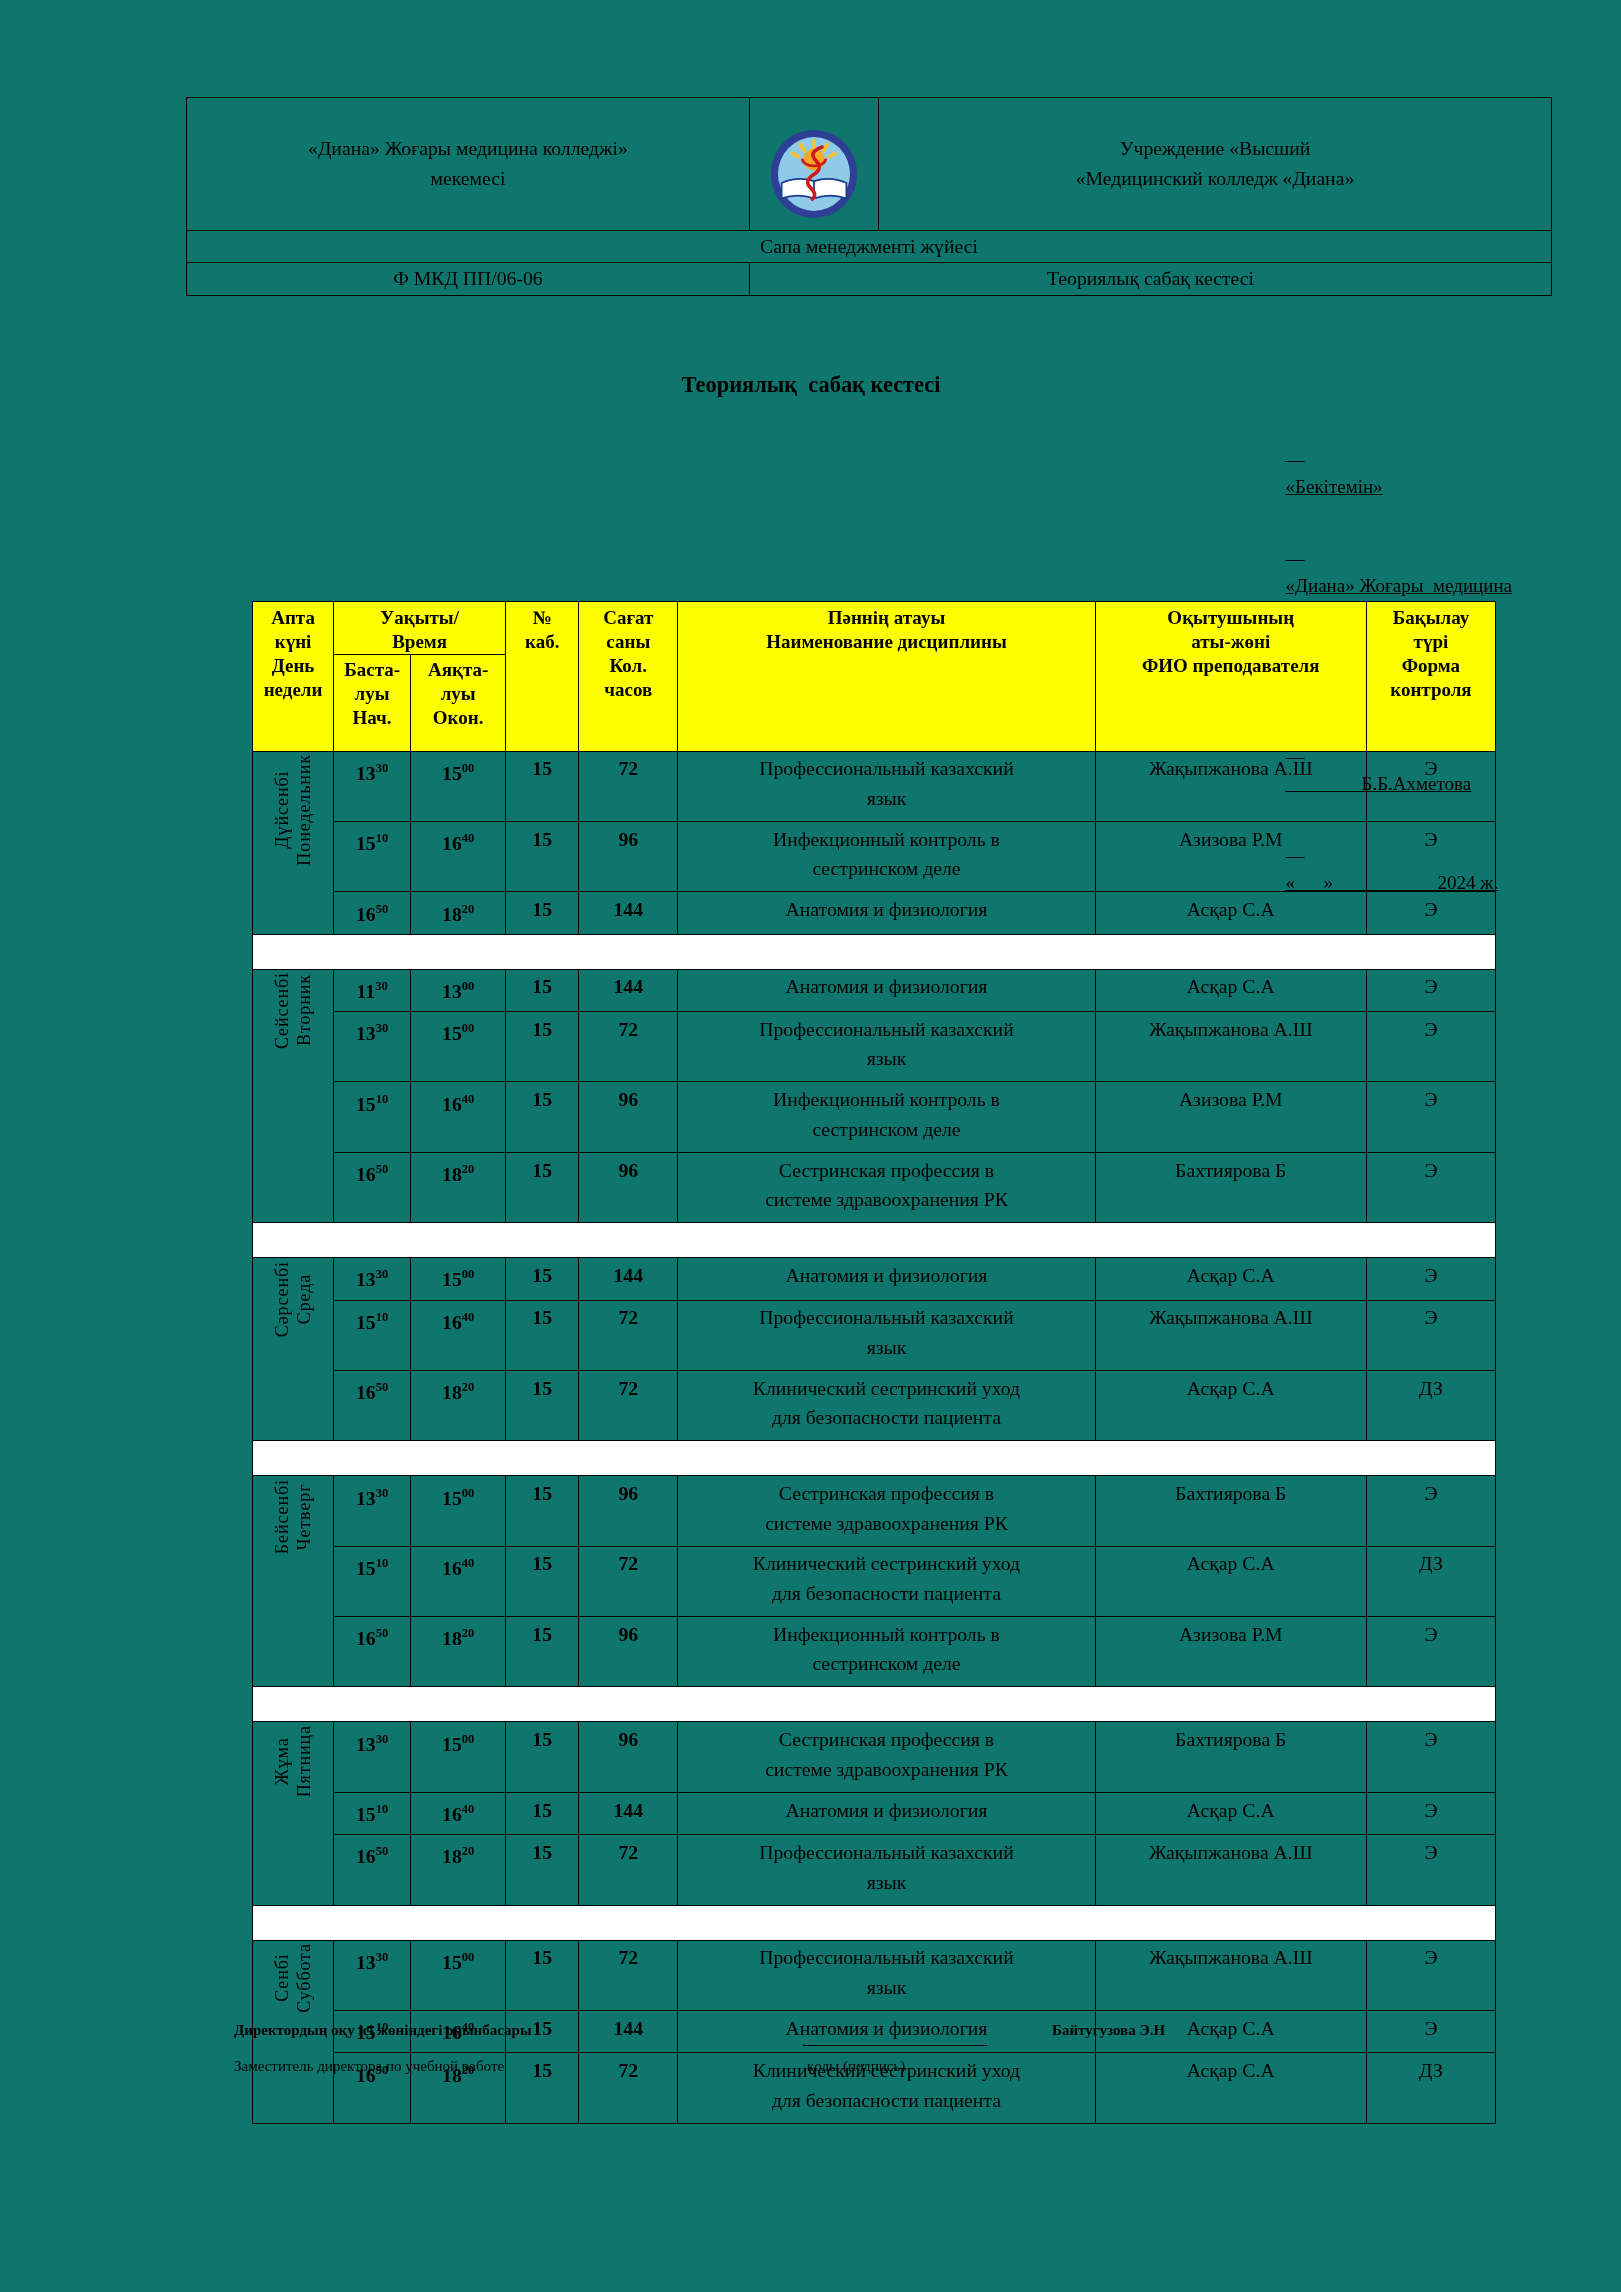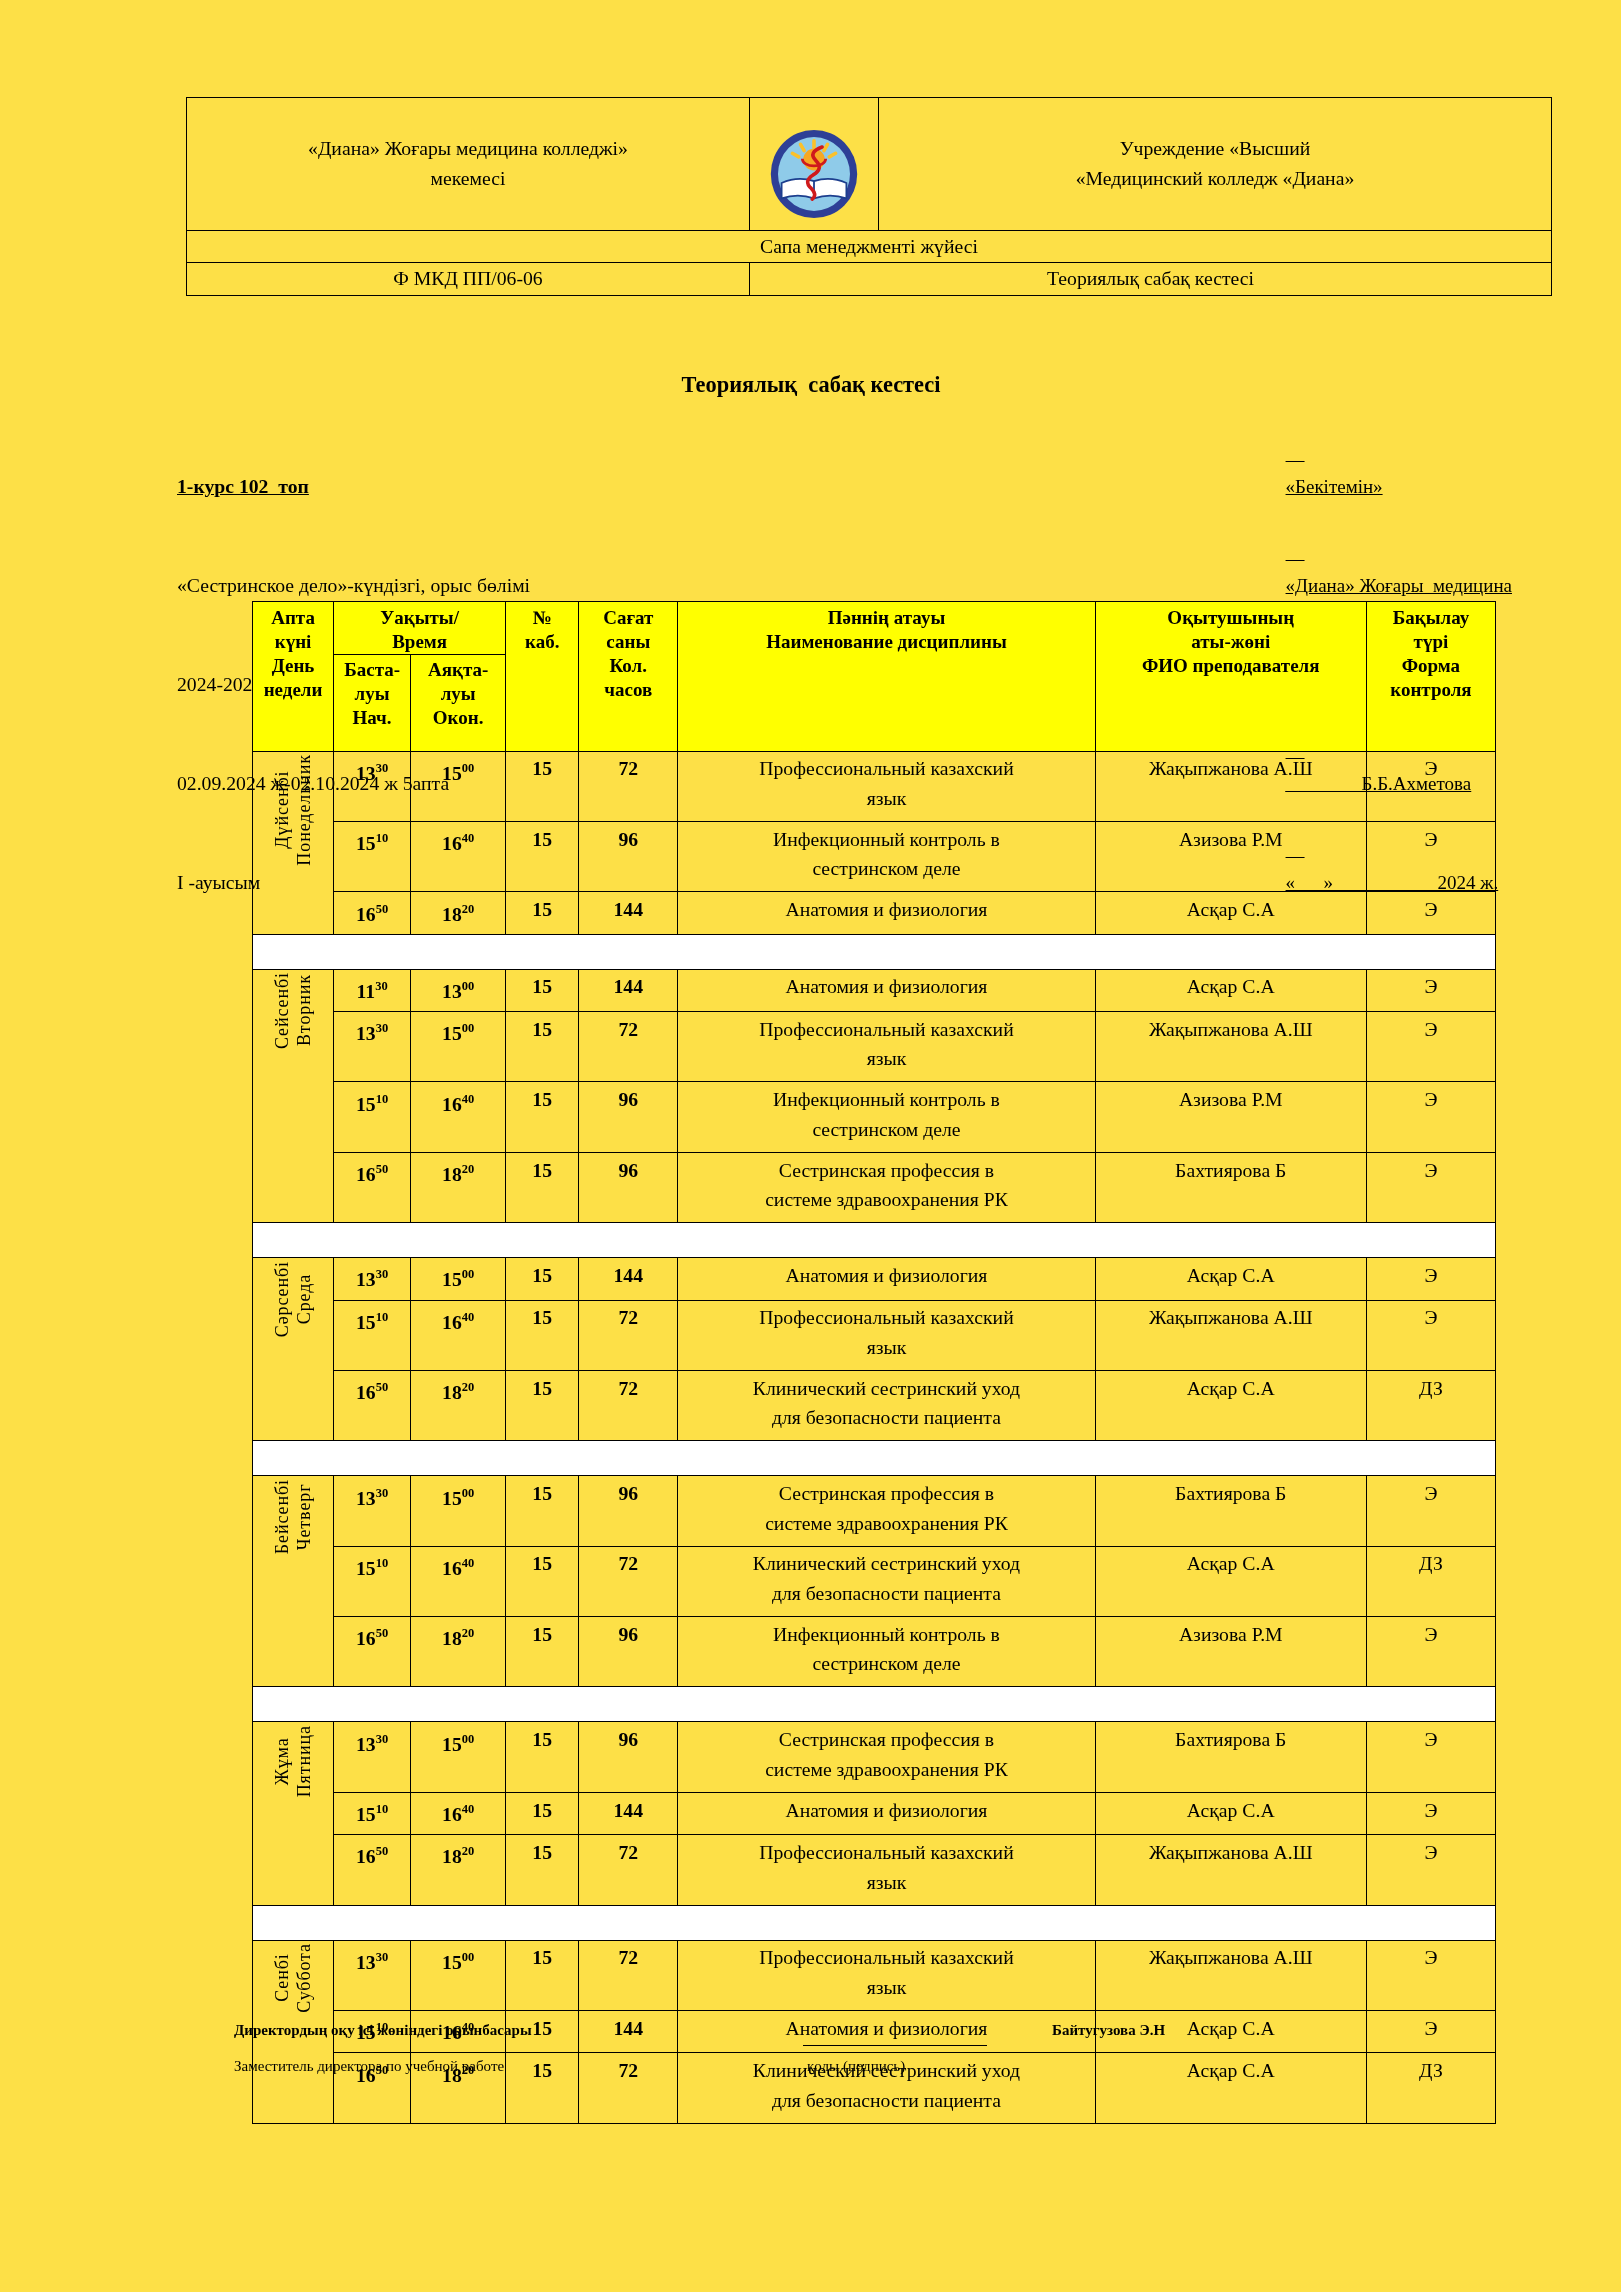--- a/index.html
+++ b/index.html
@@ -1,16 +1,16 @@
 <!DOCTYPE html>
 <html style="font-size:14.3px"><head>
 <meta charset="utf-8">
 <style>
   html,body{margin:0;padding:0;background:#ffffff;}
-  .page{position:relative;width:1622px;height:2293px;background:#fde047;color:#000;
+  .page{position:relative;width:1622px;height:2293px;background:#0f766e;color:#000;
         font-family:"Liberation Serif","DejaVu Serif",serif;overflow:hidden;}
 
   
   table.doc-header{position:absolute;left:186px;top:97px;width:1365px;
         border-collapse:collapse;table-layout:fixed;}
   table.doc-header td{border:1.8px solid #000;text-align:center;vertical-align:middle;
         font-size:19.7px;line-height:29.6px;white-space:pre-line;}
   td.logo-cell{padding:1.8px 0;}
 
   
@@ -97,27 +97,20 @@
     </tr>
     <tr style="height:31px">
       <td>Ф МКД ПП/06-06</td>
       <td colspan="2">Теориялық сабақ кестесі</td>
     </tr>
     </tbody>
   </table>
 
   <div class="title">Теориялық  сабақ кестесі</div>
 
-  <div class="info">
-    <div class="group">1-курс 102  топ</div>
-    <div>«Сестринское дело»-күндізгі, орыс бөлімі</div>
-    <div>2024-2025 оқу жылы  I -семестр</div>
-    <div>02.09.2024 ж-02.10.2024 ж 5апта</div>
-    <div>I -ауысым</div>
-  </div>
 
   <div class="approval">
     <div>«Бекітемін»</div>
     <div>«Диана» Жоғары  медицина</div>
     <div>колледжінің директоры</div>
     <div>________Б.Б.Ахметова</div>
     <div>«___» ________ __2024 ж.</div>
   </div>
 
   <div class="schedule">

